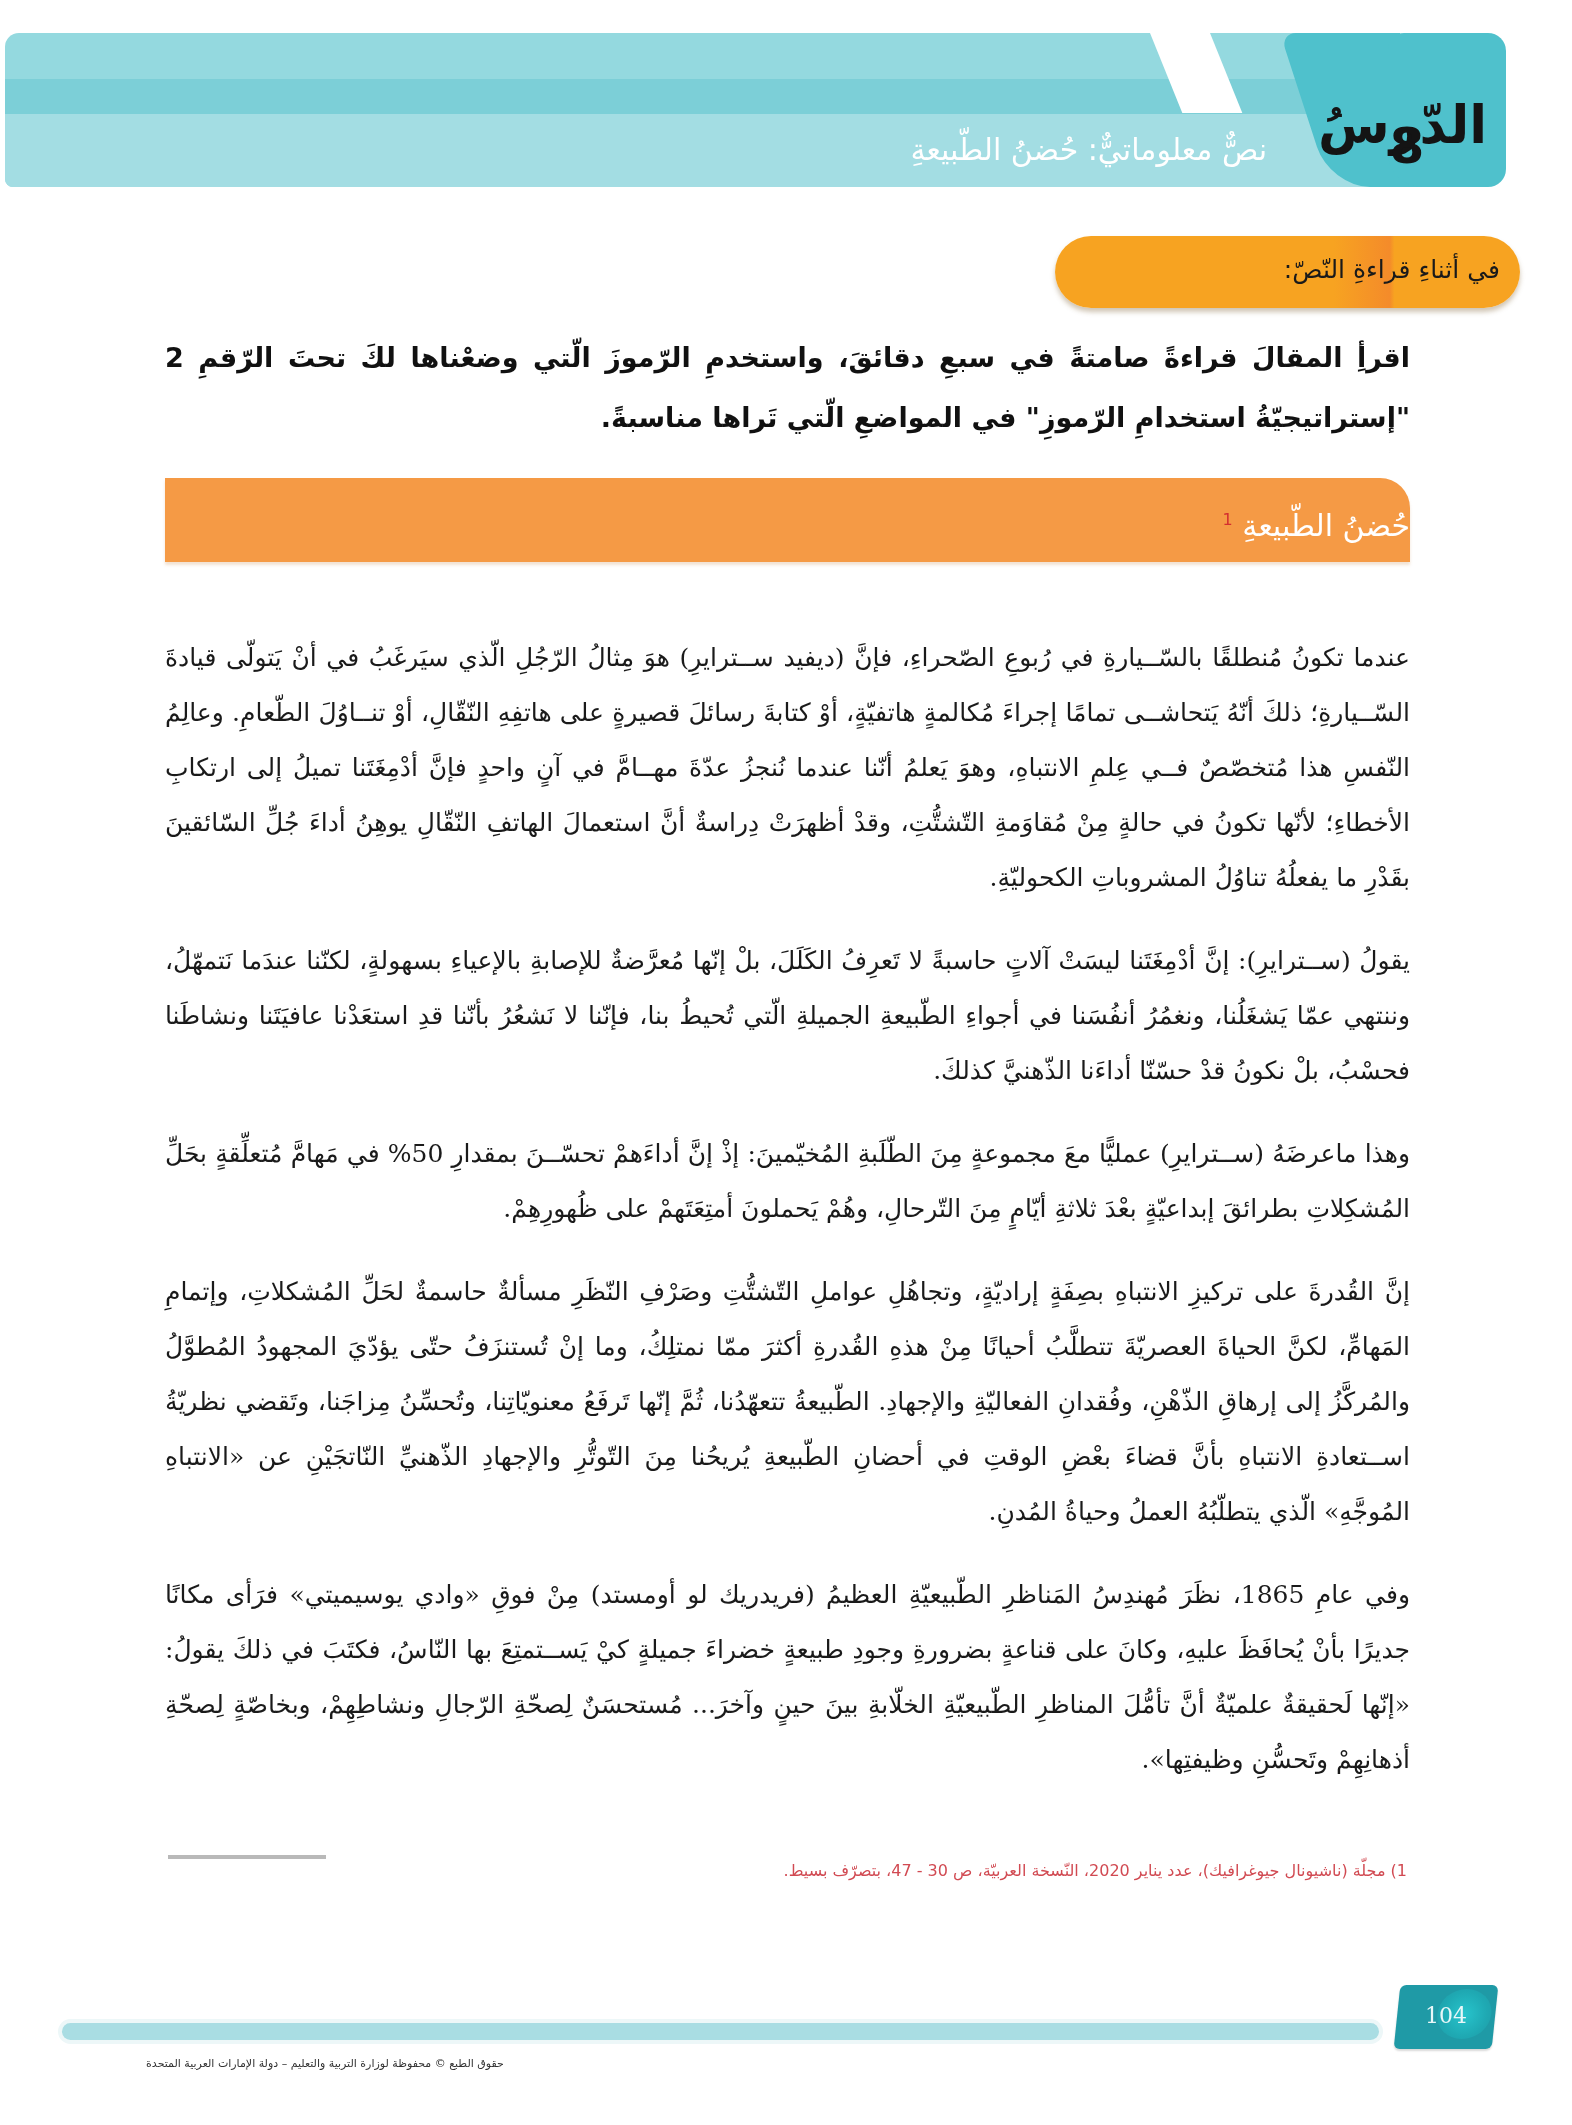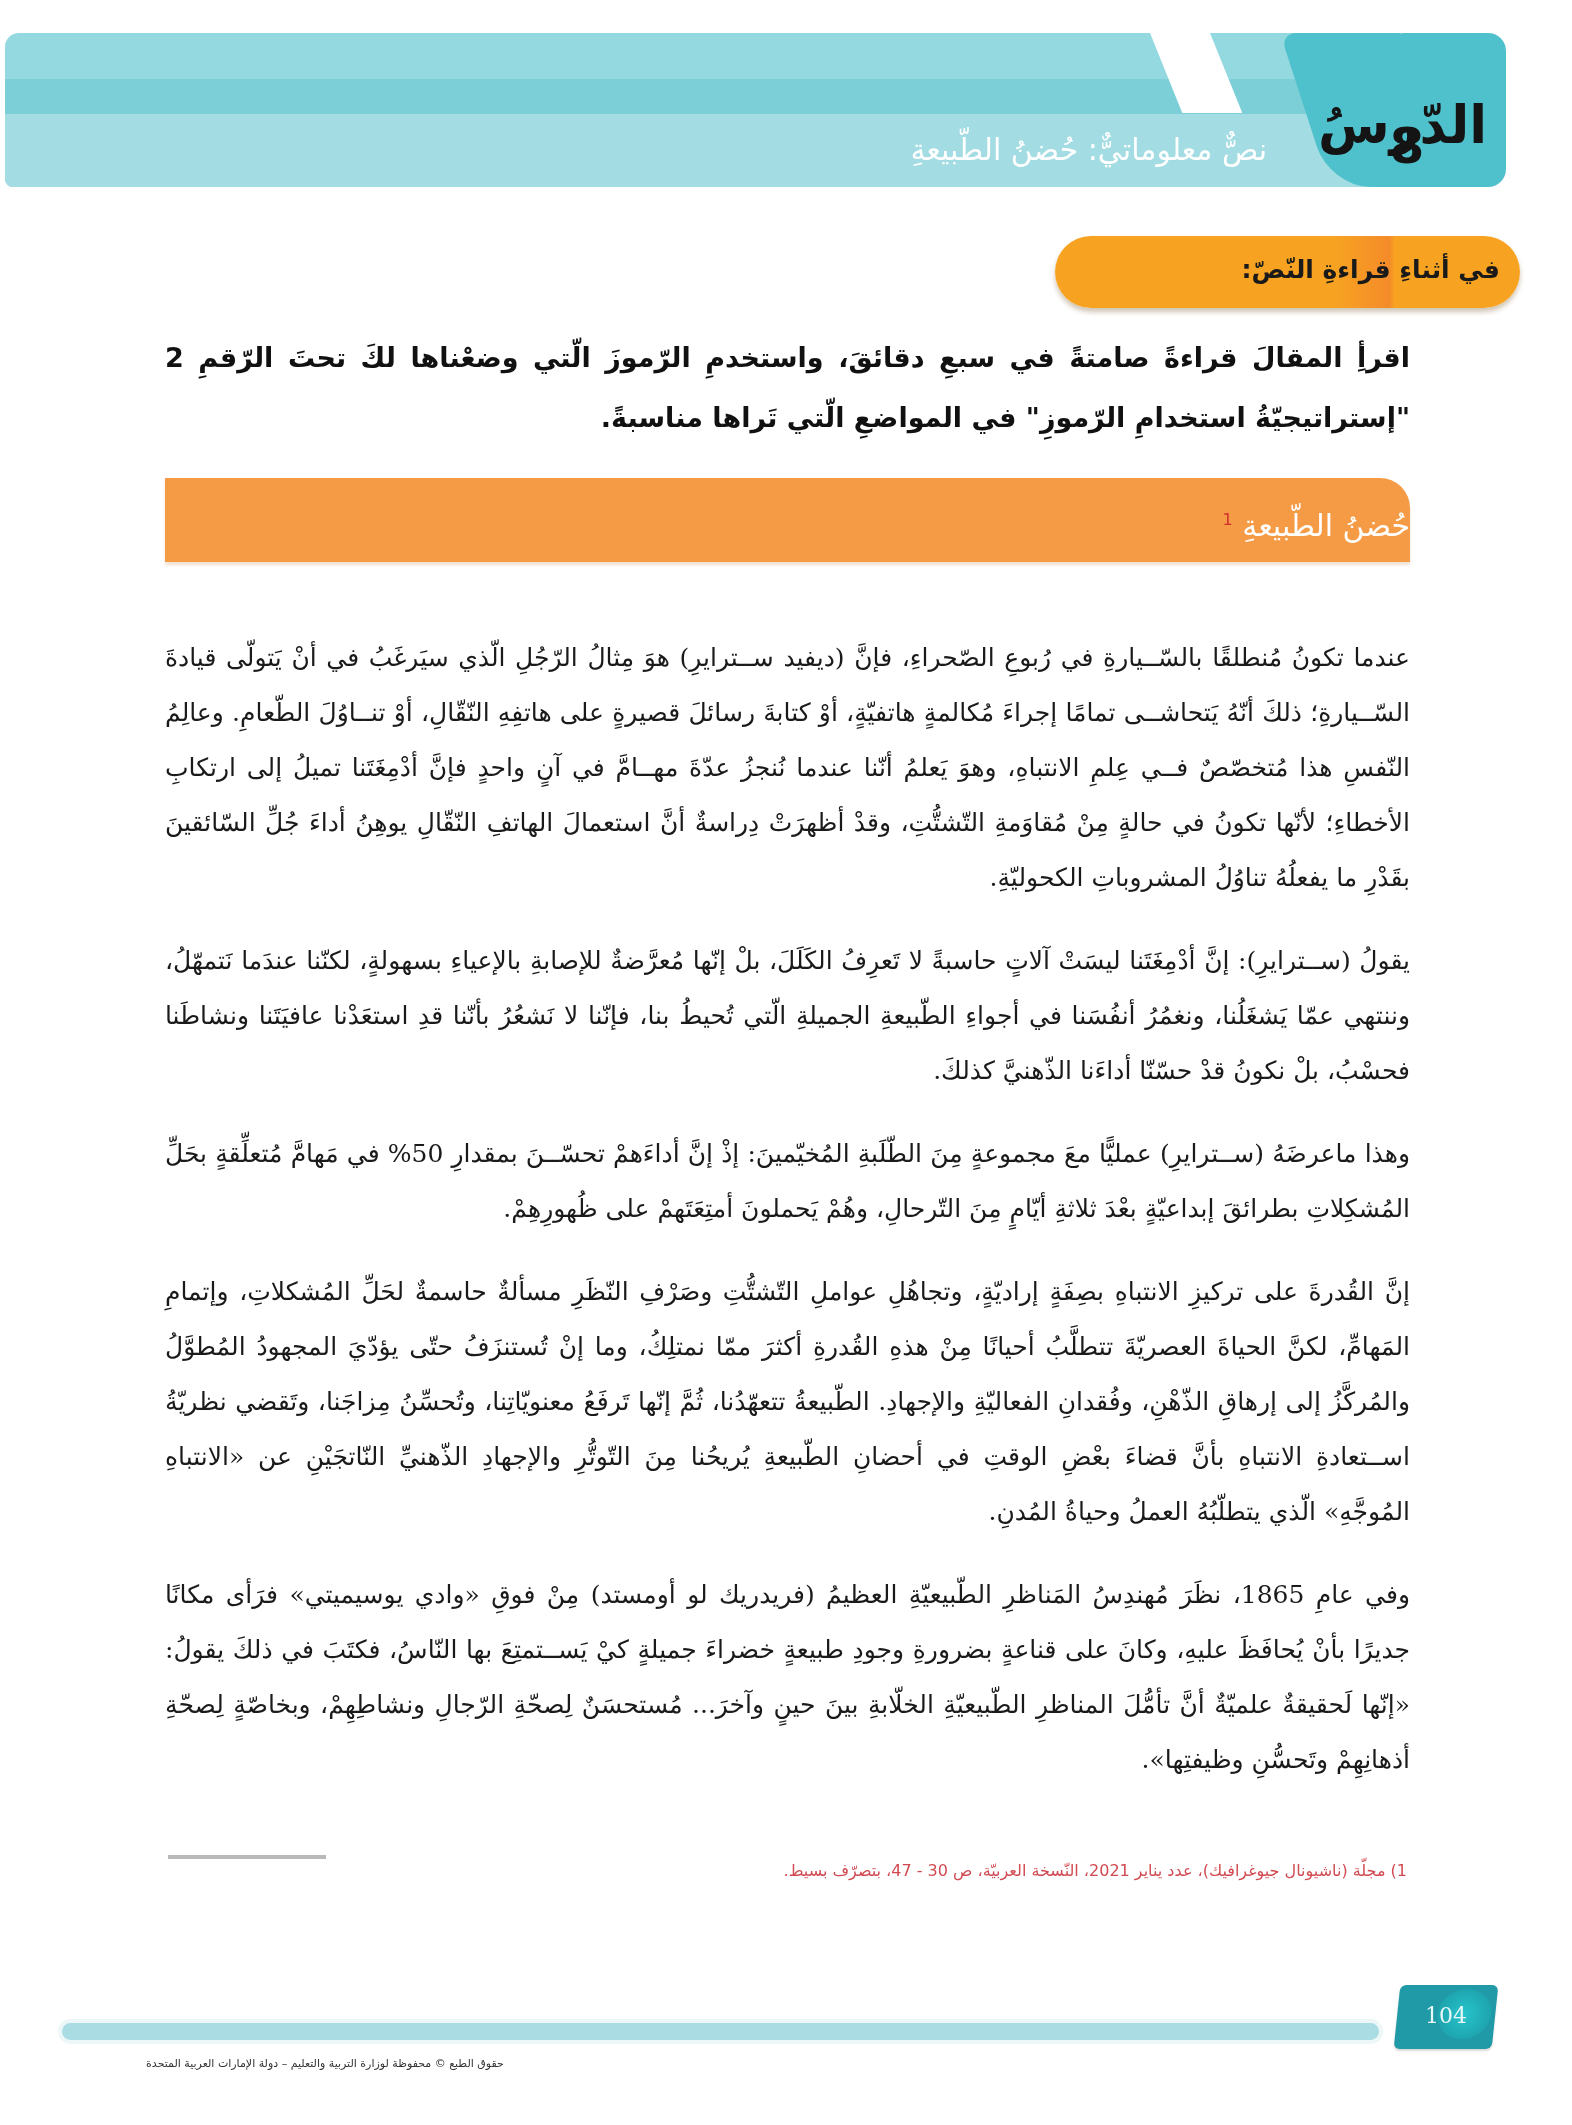--- a/index.html
+++ b/index.html
@@ -22,21 +22,21 @@
                  font-weight: bold; color: #141414; direction: rtl; line-height: 60px; margin-top: 43px; }
   .lesson-num { right: 85px; top: 118px; width: 160px; text-align: center; font-size: 50px;
                 font-weight: bold; color: #141414; line-height: 56px; }
   .hdr-subtitle { right: 305px; top: 130px; font-size: 30px; color: #ffffff; direction: rtl;
                   white-space: nowrap; line-height: 40px; }
 
   
   .reading-pill { left: 1055px; top: 236px; width: 465px; height: 72px; border-radius: 36px;
                   background: linear-gradient(90deg, #f7a321 0%, #f7a321 60%, #f48b2a 72%, #f7a321 73%, #f7a321 100%);
                   box-shadow: 0 4px 5px rgba(120,90,40,0.35); }
-  .reading-pill-text { right: 20px; top: 14px; font-size: 25px; font-weight: bold; color: #1a1a1a;
+  .reading-pill-text { right: 20px; top: 14px; font-size: 25px; font-weight: normal; color: #1a1a1a;
                        direction: rtl; white-space: nowrap; line-height: 40px; }
 
   
   .instruction { left: 165px; top: 328px; width: 1245px; direction: rtl; text-align: justify;
                  font-size: 27px; font-weight: bold; color: #111; line-height: 60px; }
 
   
   .title-bar { left: 165px; top: 478px; width: 1245px; height: 84px; background: #f59a45;
                border-radius: 0 30px 0 0; box-shadow: 0 3px 3px rgba(200,140,80,0.25); }
   .title-text { left: 0; right: 0; top: 20px; text-align: right; direction: rtl; font-size: 30px;
@@ -95,20 +95,20 @@
 
 <div class="abs body">
   <p class="para">عندما تكونُ مُنطلقًا بالسّــيارةِ في رُبوعِ الصّحراءِ، فإنَّ (ديفيد ســترايرِ) هوَ مِثالُ الرّجُلِ الّذي سيَرغَبُ في أنْ يَتولّى قيادةَ السّــيارةِ؛ ذلكَ أنّهُ يَتحاشــى تمامًا إجراءَ مُكالمةٍ هاتفيّةٍ، أوْ كتابةَ رسائلَ قصيرةٍ على هاتفِهِ النّقّالِ، أوْ تنــاوُلَ الطّعامِ. وعالِمُ النّفسِ هذا مُتخصّصٌ فــي عِلمِ الانتباهِ، وهوَ يَعلمُ أنّنا عندما نُنجزُ عدّةَ مهــامَّ في آنٍ واحدٍ فإنَّ أدْمِغَتَنا تميلُ إلى ارتكابِ الأخطاءِ؛ لأنّها تكونُ في حالةٍ مِنْ مُقاوَمةِ التّشتُّتِ، وقدْ أظهرَتْ دِراسةٌ أنَّ استعمالَ الهاتفِ النّقّالِ يوهِنُ أداءَ جُلِّ السّائقينَ بقَدْرِ ما يفعلُهُ تناوُلُ المشروباتِ الكحوليّةِ.</p>
   <p class="para">يقولُ (ســترايرِ): إنَّ أدْمِغَتَنا ليسَتْ آلاتٍ حاسبةً لا تَعرِفُ الكَلَلَ، بلْ إنّها مُعرَّضةٌ للإصابةِ بالإعياءِ بسهولةٍ، لكنّنا عندَما نَتمهّلُ، وننتهي عمّا يَشغَلُنا، ونغمُرُ أنفُسَنا في أجواءِ الطّبيعةِ الجميلةِ الّتي تُحيطُ بنا، فإنّنا لا نَشعُرُ بأنّنا قدِ استعَدْنا عافيَتَنا ونشاطَنا فحسْبُ، بلْ نكونُ قدْ حسّنّا أداءَنا الذّهنيَّ كذلكَ.</p>
   <p class="para">وهذا ماعرضَهُ (ســترايرِ) عمليًّا معَ مجموعةٍ مِنَ الطّلَبةِ المُخيّمينَ: إذْ إنَّ أداءَهمْ تحسّــنَ بمقدارِ 50% في مَهامَّ مُتعلِّقةٍ بحَلِّ المُشكِلاتِ بطرائقَ إبداعيّةٍ بعْدَ ثلاثةِ أيّامٍ مِنَ التّرحالِ، وهُمْ يَحملونَ أمتِعَتَهمْ على ظُهورِهِمْ.</p>
   <p class="para">إنَّ القُدرةَ على تركيزِ الانتباهِ بصِفَةٍ إراديّةٍ، وتجاهُلِ عواملِ التّشتُّتِ وصَرْفِ النّظَرِ مسألةٌ حاسمةٌ لحَلِّ المُشكلاتِ، وإتمامِ المَهامِّ، لكنَّ الحياةَ العصريّةَ تتطلَّبُ أحيانًا مِنْ هذهِ القُدرةِ أكثرَ ممّا نمتلِكُ، وما إنْ تُستنزَفُ حتّى يؤدّيَ المجهودُ المُطوَّلُ والمُركَّزُ إلى إرهاقِ الذّهْنِ، وفُقدانِ الفعاليّةِ والإجهادِ. الطّبيعةُ تتعهّدُنا، ثُمَّ إنّها تَرفَعُ معنويّاتِنا، وتُحسِّنُ مِزاجَنا، وتَقضي نظريّةُ اســتعادةِ الانتباهِ بأنَّ قضاءَ بعْضِ الوقتِ في أحضانِ الطّبيعةِ يُريحُنا مِنَ التّوتُّرِ والإجهادِ الذّهنيِّ النّاتجَيْنِ عن «الانتباهِ المُوجَّهِ» الّذي يتطلّبُهُ العملُ وحياةُ المُدنِ.</p>
   <p class="para">وفي عامِ 1865، نظَرَ مُهندِسُ المَناظرِ الطّبيعيّةِ العظيمُ (فريدريك لو أومستد) مِنْ فوقِ «وادي يوسيميتي» فرَأى مكانًا جديرًا بأنْ يُحافَظَ عليهِ، وكانَ على قناعةٍ بضرورةِ وجودِ طبيعةٍ خضراءَ جميلةٍ كيْ يَســتمتِعَ بها النّاسُ، فكتَبَ في ذلكَ يقولُ: «إنّها لَحقيقةٌ علميّةٌ أنَّ تأمُّلَ المناظرِ الطّبيعيّةِ الخلّابةِ بينَ حينٍ وآخرَ... مُستحسَنٌ لِصحّةِ الرّجالِ ونشاطِهِمْ، وبخاصّةٍ لِصحّةِ أذهانِهِمْ وتَحسُّنِ وظيفتِها».</p>
 </div>
 
 <div class="abs fn-rule"></div>
-<div class="abs footnote">1) مجلّة (ناشيونال جيوغرافيك)، عدد يناير 2021، النّسخة العربيّة، ص 30 - 47، بتصرّف بسيط.</div>
+<div class="abs footnote">1) مجلّة (ناشيونال جيوغرافيك)، عدد يناير 2020، النّسخة العربيّة، ص 30 - 47، بتصرّف بسيط.</div>
 
 <div class="abs footer-bar"></div>
 <div class="abs page-badge">
   <div class="abs page-badge-glow"></div>
   <div class="abs page-num">104</div>
 </div>
 <div class="abs copyright">حقوق الطبع © محفوظة لوزارة التربية والتعليم – دولة الإمارات العربية المتحدة</div>
 
 </body></html>

